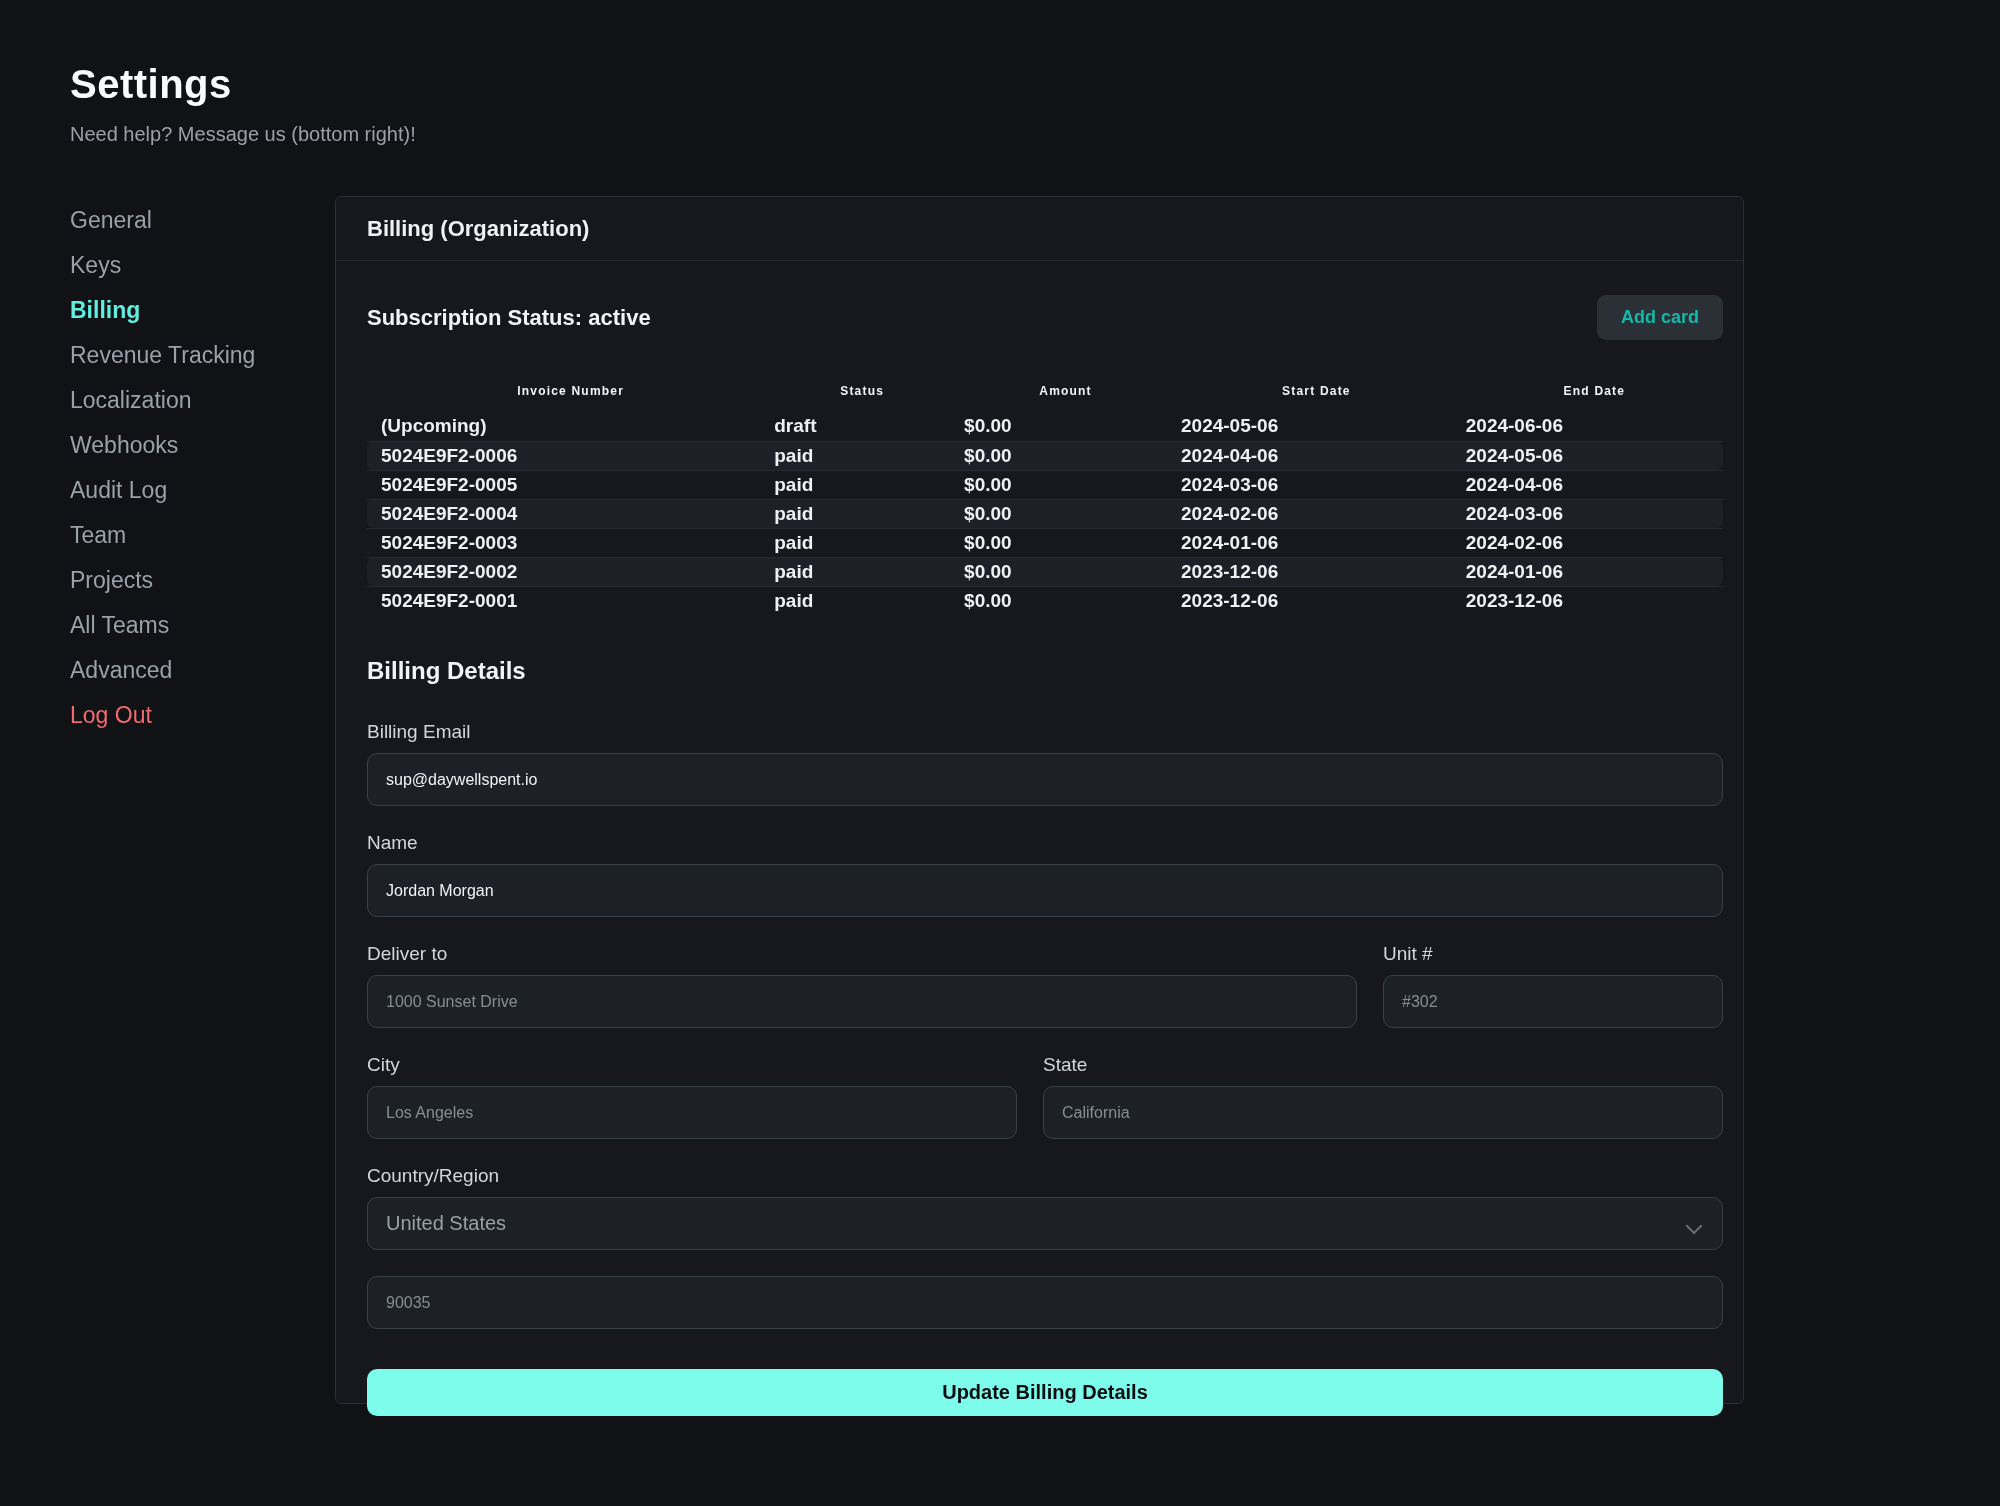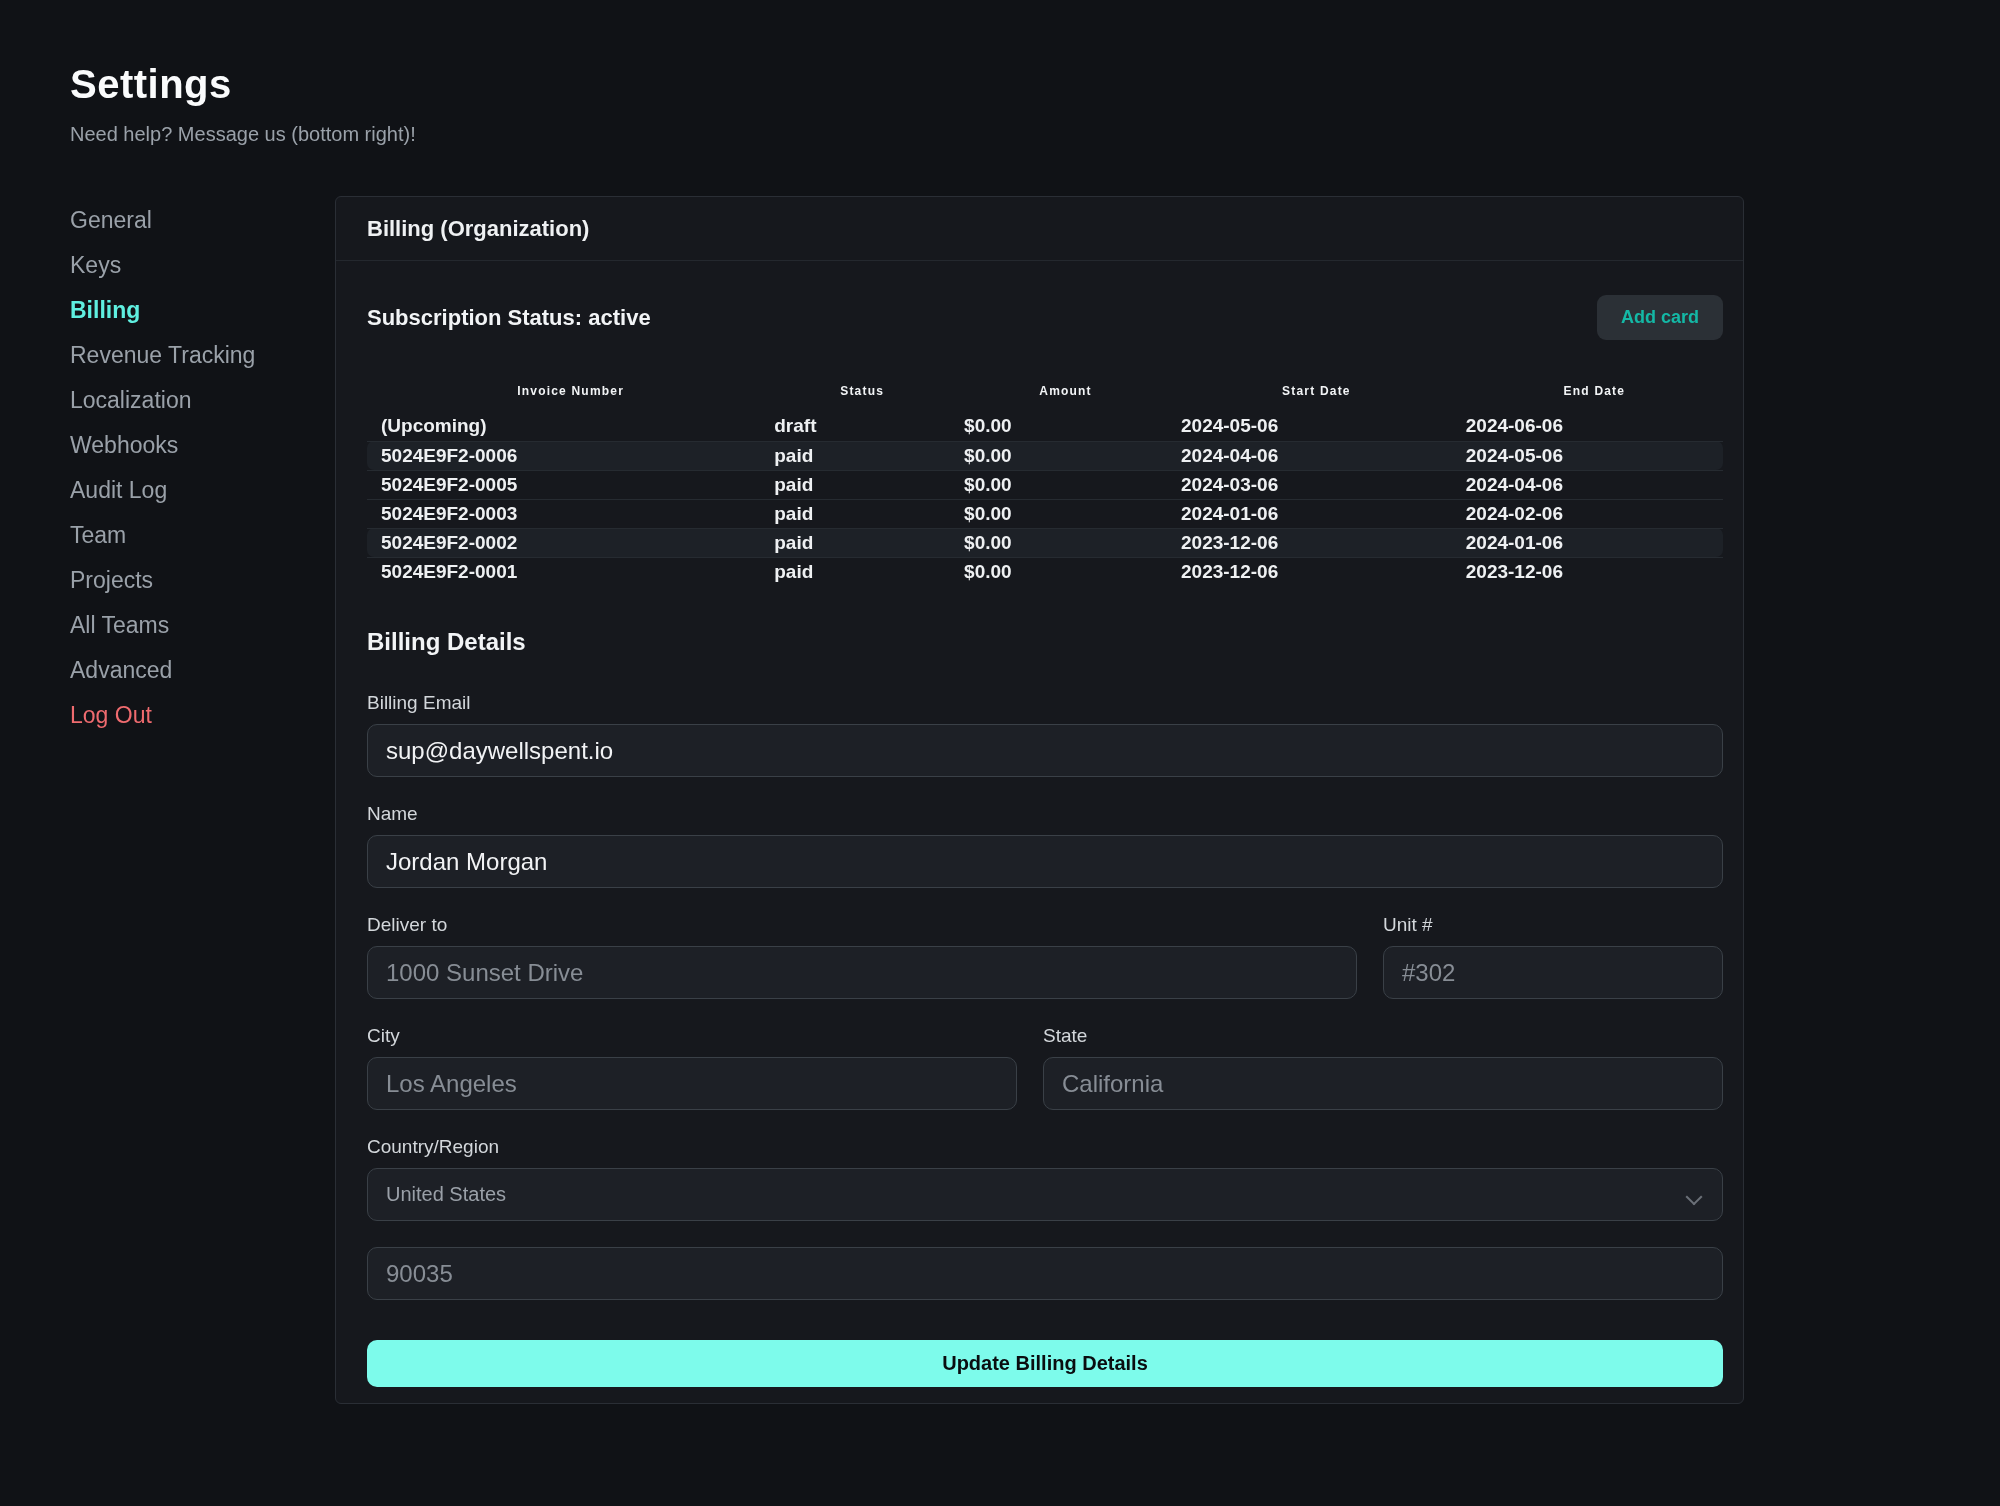--- a/index.html
+++ b/index.html
@@ -35,21 +35,21 @@
   table.invoices tr.data-row:first-child { border-top:none; }
   table.invoices tr.striped { background:#1d2127; }
   table.invoices tr.striped td:first-child { border-top-left-radius:7px; border-bottom-left-radius:7px; }
   table.invoices tr.striped td:last-child  { border-top-right-radius:7px; border-bottom-right-radius:7px; }
 
   .section-heading { margin-top:42px; font-size:24px; font-weight:700; color:#f2f4f6; }
 
   .form { margin-top:36px; }
   .field-label { font-size:19px; color:#d3d7db; font-weight:500; margin-bottom:10px; }
   .tb { width:100%; height:53px; background:#1d2026; border:1px solid #3a4047; border-radius:10px;
-        padding:0 18px; font-size:24px; font-weight:500; color:#f2f3f5; outline:none;
+        padding:0 18px; font-size:16px; font-weight:500; color:#f2f3f5; outline:none;
         font-family:"Liberation Sans", sans-serif; }
   .tb::placeholder { color:#878d95; opacity:1; }
   .field { margin-bottom:26px; }
   .row2 { display:flex; gap:26px; }
   .grow { flex:1; }
   .unit-col { width:340px; }
   .state-col { width:680px; }
 
   .select { position:relative; width:100%; height:53px; background:#1d2026; border:1px solid #3a4047;
             border-radius:10px; display:flex; align-items:center; padding:4px 18px; cursor:pointer; }
@@ -126,20 +126,27 @@
           <td>2024-04-06</td>
           <td>2024-05-06</td>
         </tr>
         <tr class="data-row">
           <td>5024E9F2-0005</td>
           <td>paid</td>
           <td>$0.00</td>
           <td>2024-03-06</td>
           <td>2024-04-06</td>
         </tr>
+        <tr class="data-row striped">
+          <td>5024E9F2-0004</td>
+          <td>paid</td>
+          <td>$0.00</td>
+          <td>2024-02-06</td>
+          <td>2024-03-06</td>
+        </tr>
         <tr class="data-row">
           <td>5024E9F2-0003</td>
           <td>paid</td>
           <td>$0.00</td>
           <td>2024-01-06</td>
           <td>2024-02-06</td>
         </tr>
         <tr class="data-row striped">
           <td>5024E9F2-0002</td>
           <td>paid</td>

